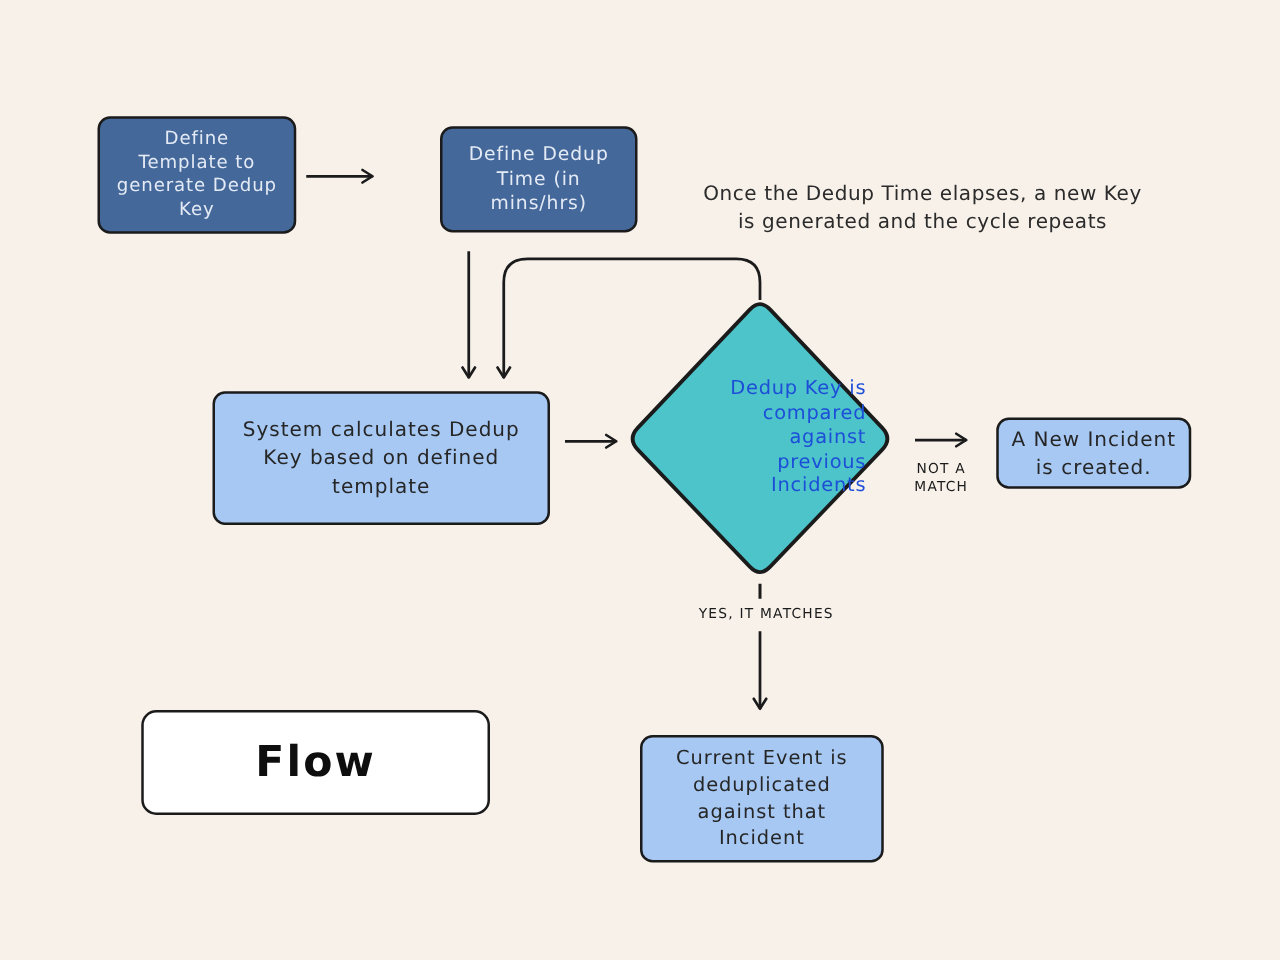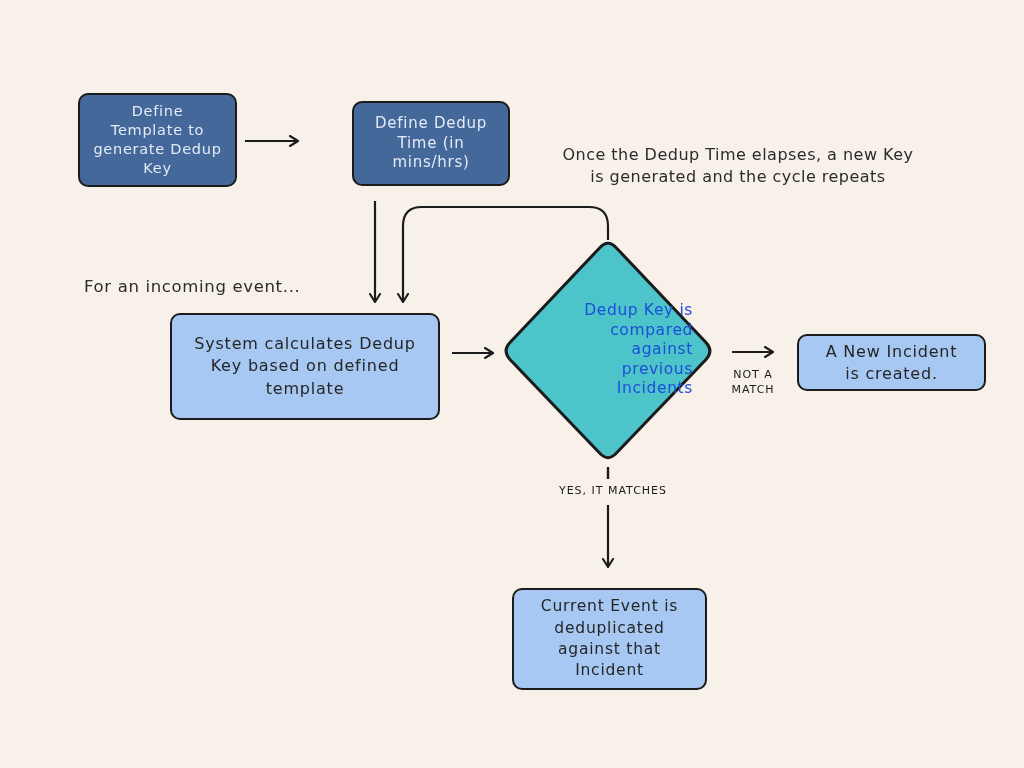--- a/index.html
+++ b/index.html
@@ -114,36 +114,38 @@
 Key based on defined
 template</span>
   </div>
 
   <div class="diamond-text">Dedup Key is
 compared
 against
 previous
 Incidents</div>
 
-  <div class="node light" style="left:797px; top:334px; width:189px; height:57px;">
+  <div class="node light" style="left:797px; top:334px; width:156px; height:57px;">
     <span class="lbl" style="font-size:16px; line-height:1.35;">A New Incident
 is created.</span>
   </div>
 
   <div class="node light" style="left:512px; top:588px; width:195px; height:102px;">
     <span class="lbl" style="font-size:15.5px; line-height:1.38;">Current Event is
 deduplicated
 against that
 Incident</span>
   </div>
 
+  <div class="node white" style="left:113px; top:568px; width:279px; height:84px;">
+    <span class="lbl flow-lbl">Flow</span>
+  </div>
 
   <div class="annotation" style="left:543px; top:144px; width:390px; font-size:16px; line-height:1.38; letter-spacing:0.03em;">Once the Dedup Time elapses, a new Key
 is generated and the cycle repeats</div>
 
-  <div class="annotation" style="left:84px; top:277px; font-size:16.5px; letter-spacing:0.04em; text-align:left;">For an incoming event...</div>
 
   <div class="edge-label" style="left:714px; top:367px; width:78px; line-height:1.4;">NOT A
 MATCH</div>
 
   <div class="edge-label" style="left:533px; top:484px; width:160px;">YES, IT MATCHES</div>
 
 </div>
 
 </body></html>

